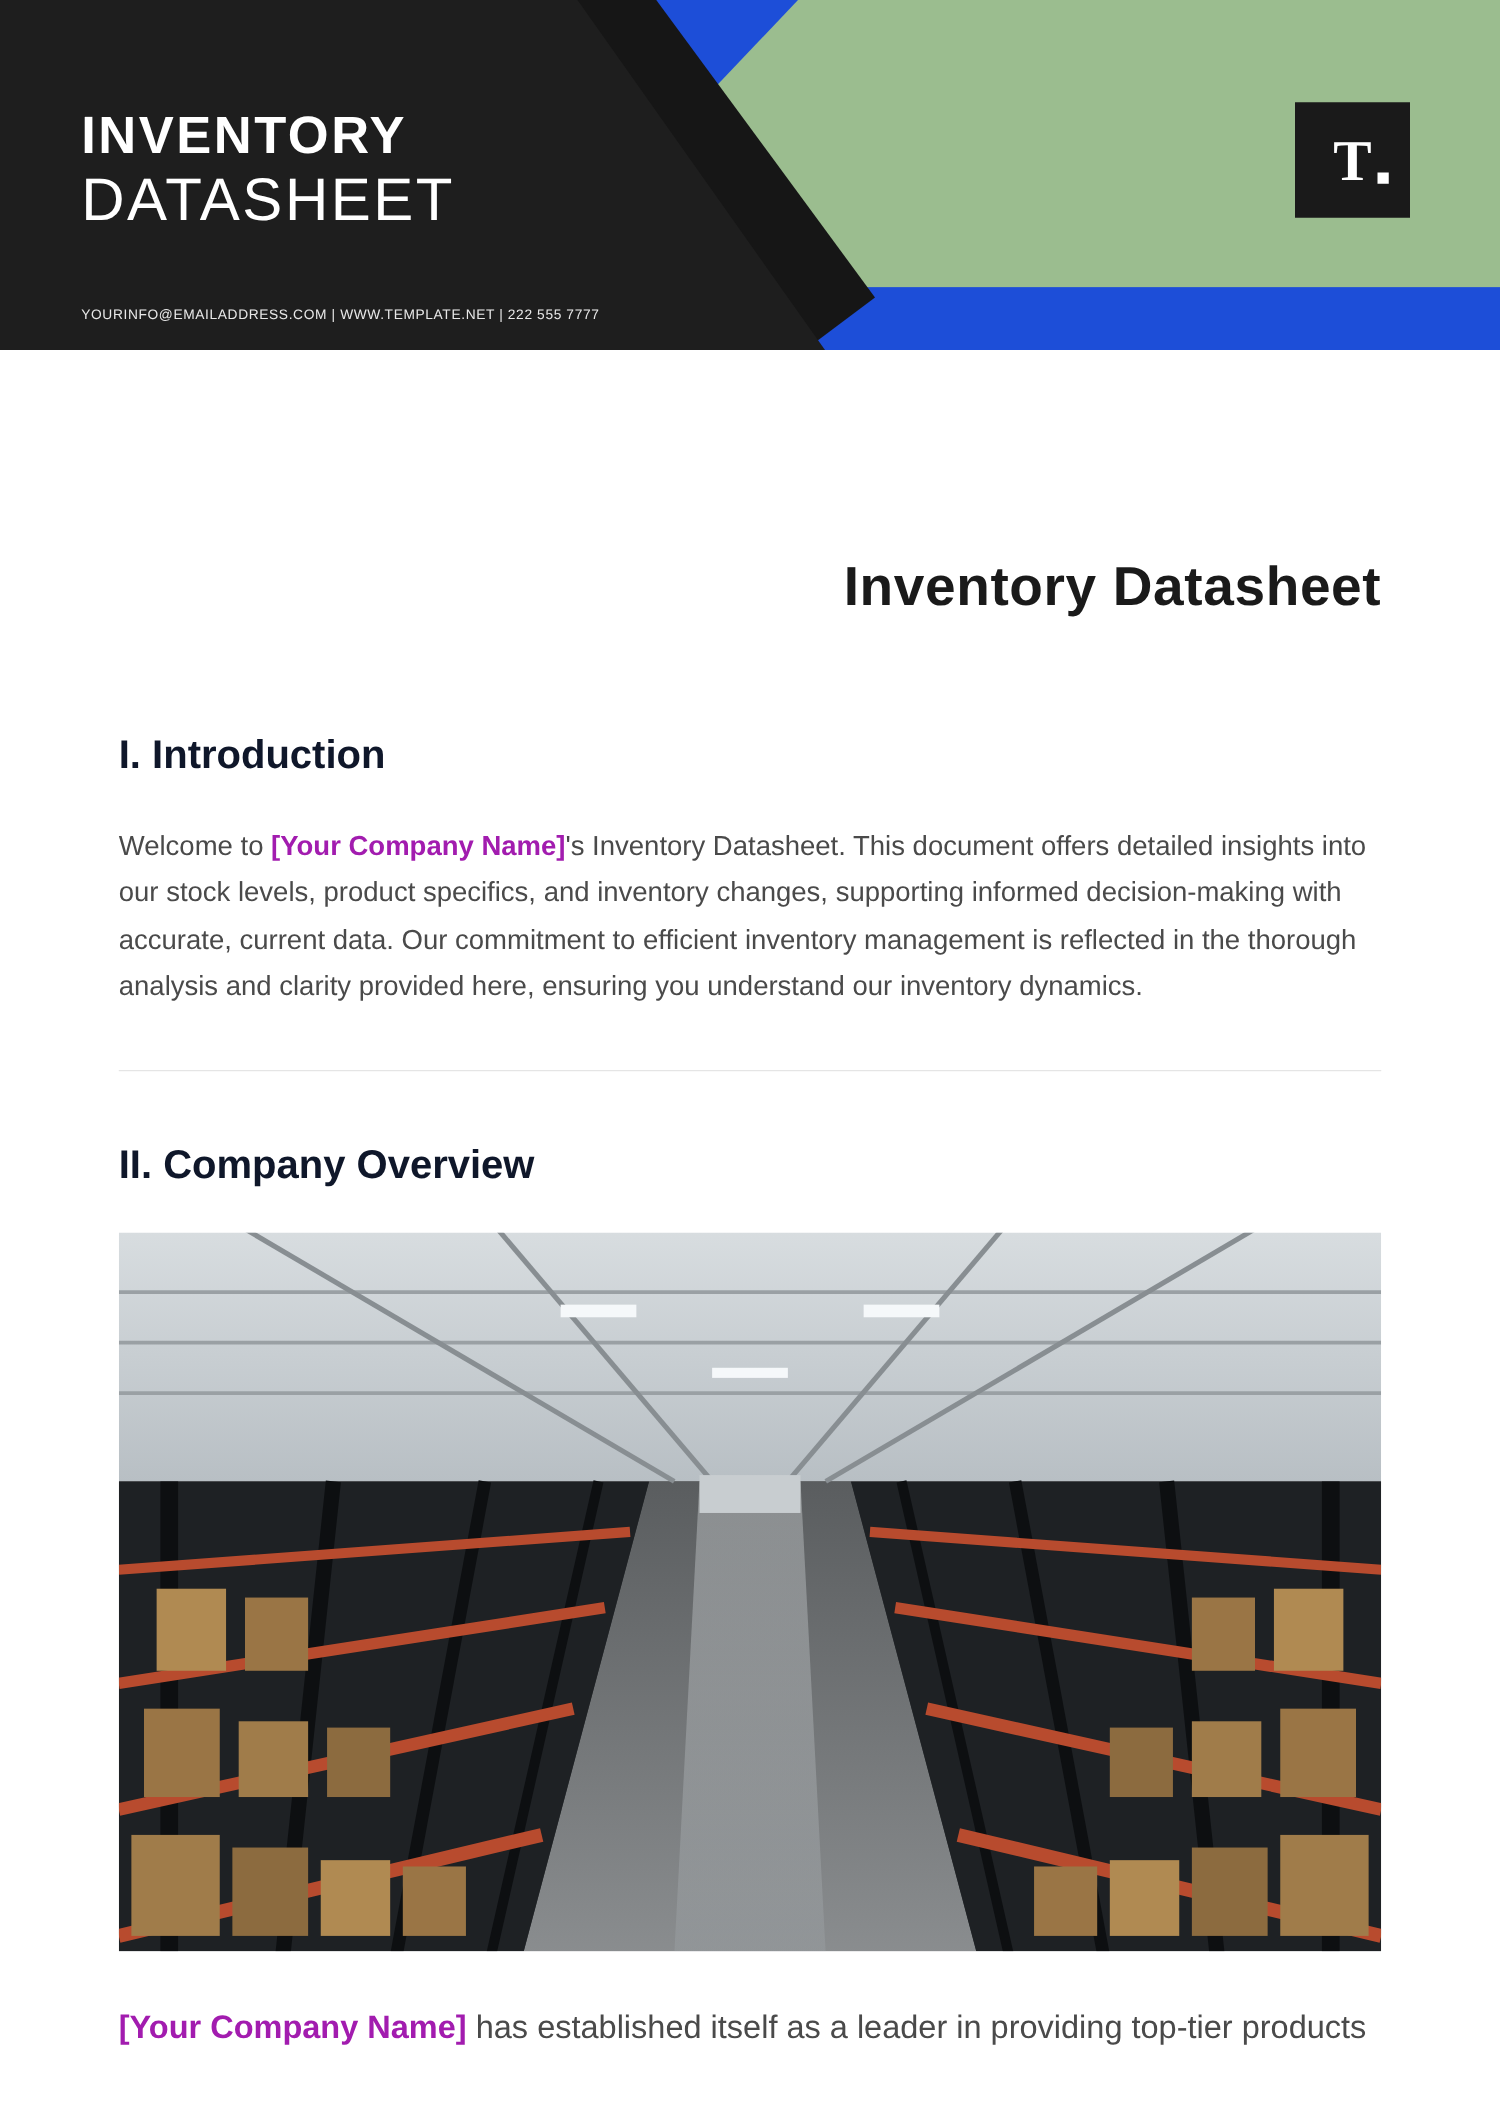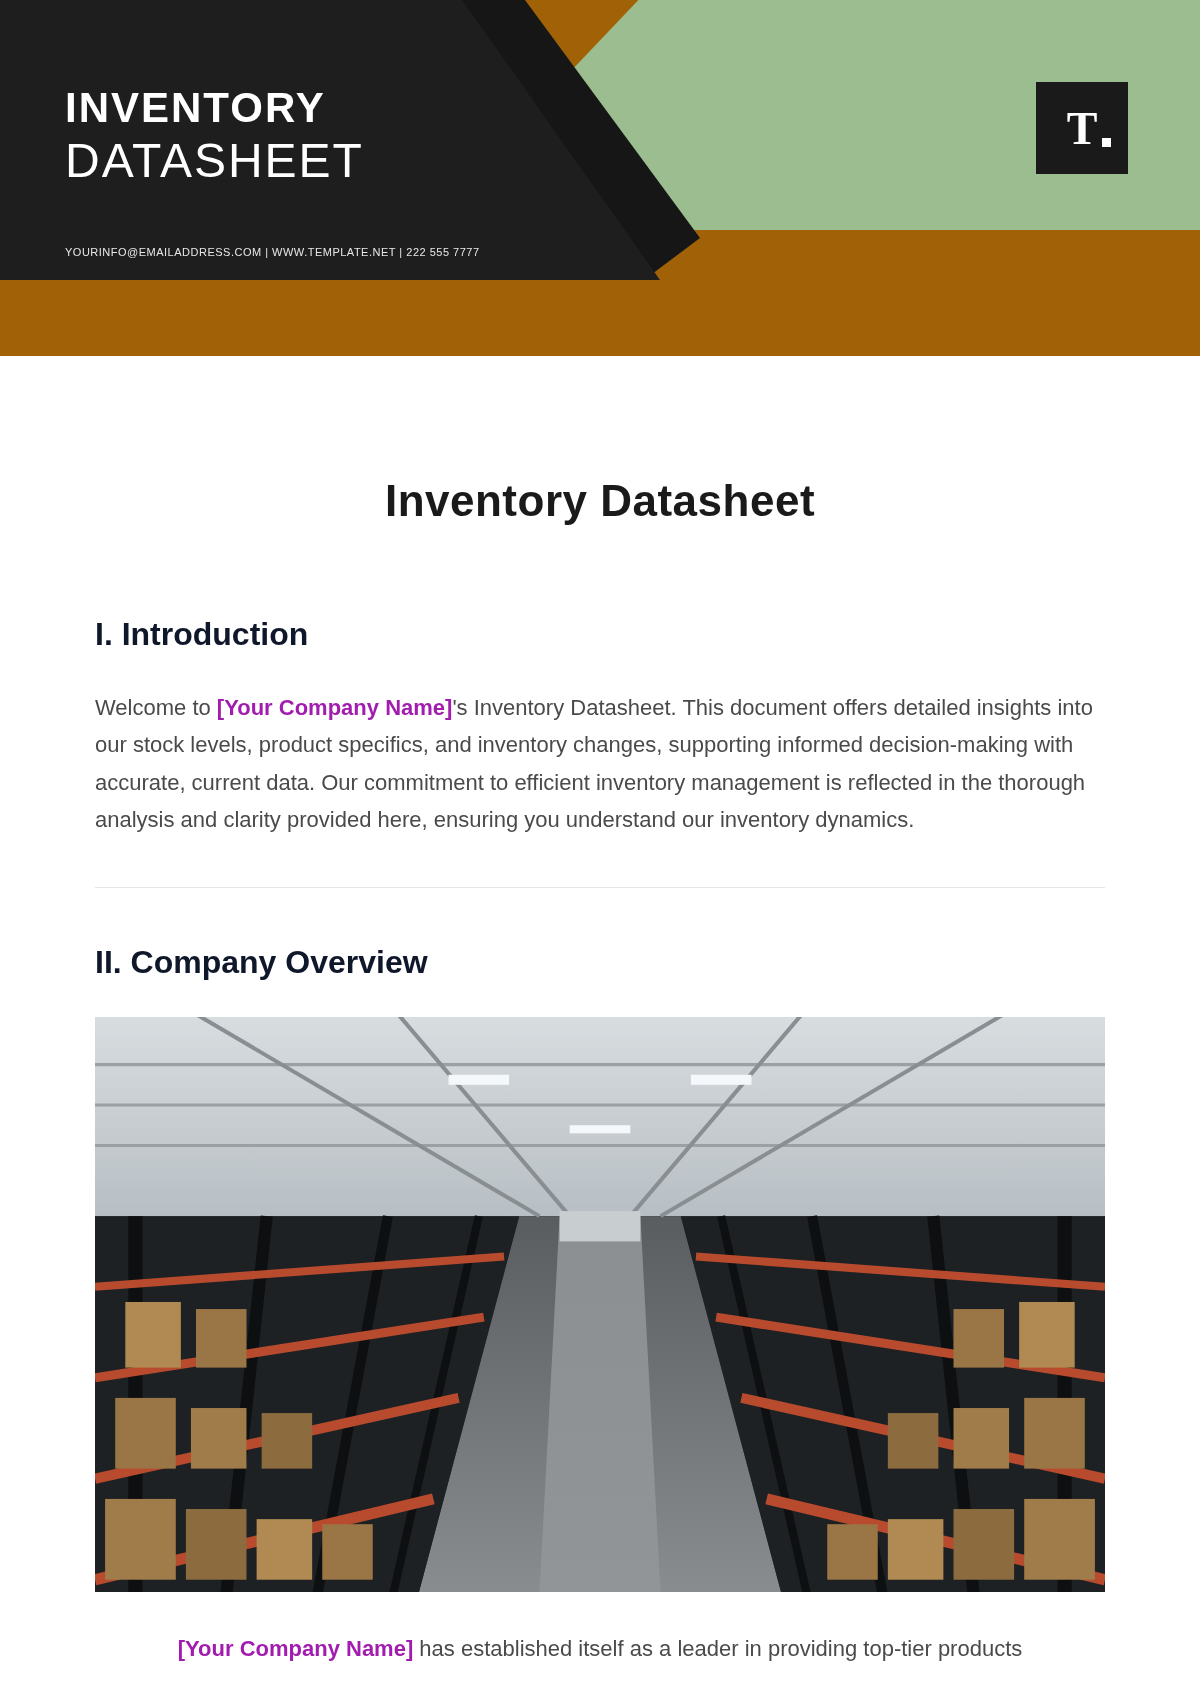--- a/index.html
+++ b/index.html
@@ -7,22 +7,22 @@
     width: 1200px;
     height: 1700px;
     background: #ffffff;
     font-family: Arial, Helvetica, sans-serif;
     overflow: hidden;
     position: relative;
   }
   .header {
     position: relative;
     width: 100%;
-    height: 356px;
-    background: #a16207;
+    height: 280px;
+    background: #1d4ed8;
     overflow: hidden;
   }
   .header-green {
     position: absolute;
     top: 0;
     right: 0;
     width: 780px;
     height: 230px;
     background: #9bbd8f;
     clip-path: polygon(28% 0, 100% 0, 100% 100%, 0 100%);
@@ -99,24 +99,25 @@
     width: 9px;
     height: 9px;
     background: #ffffff;
   }
   .content {
     padding: 120px 95px 0 95px;
   }
   .page-title {
     font-size: 44px;
     font-weight: 800;
-    text-align: center;
+    text-align: right;
     color: #1a1a1a;
     margin-bottom: 90px;
     letter-spacing: 0.5px;
+    margin-top: 45px;
   }
   .section-heading {
     font-size: 32px;
     font-weight: 800;
     color: #0f172a;
     margin-bottom: 36px;
   }
   .body-text {
     font-size: 22px;
     line-height: 1.7;
@@ -139,24 +140,23 @@
     margin-bottom: 38px;
     position: relative;
     overflow: hidden;
   }
   .warehouse-svg {
     width: 100%;
     height: 100%;
     display: block;
   }
   .truncated {
-    font-size: 22px;
+    font-size: 26px;
     line-height: 1.7;
     color: #4a4a4a;
-    text-align: center;
   }
 </style>
 </head>
 <body>
 
 <div class="header">
   <div class="header-green"></div>
   <div class="header-darker-strip"></div>
   <div class="header-dark-overlay"></div>
   <div class="header-text">

